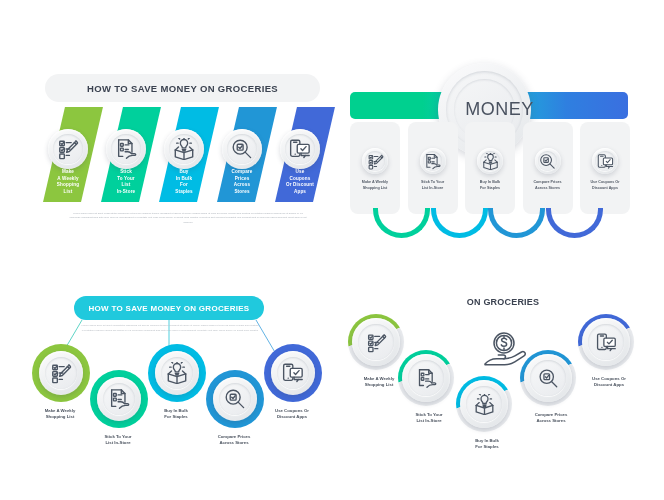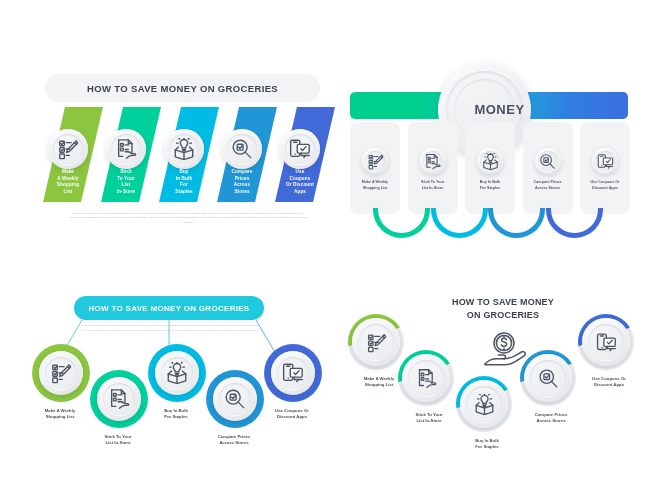--- a/index.html
+++ b/index.html
@@ -83,21 +83,21 @@
   .p2-coin::before {
     content:""; position:absolute; inset:9%; border-radius:50%;
     background: linear-gradient(150deg,#f6f7f8,#e8eaed);
     box-shadow: inset 0 1px 3px rgba(120,130,145,.28);
   }
   .p2-coin::after {
     content:""; position:absolute; inset:17%; border-radius:50%;
     box-shadow: inset 0 1px 2px rgba(130,140,155,.22);
   }
   .p2-coin span {
-    position:relative; z-index:3; font-size:13px; font-weight:bold;
+    position:relative; z-index:3; font-size:18px; font-weight:normal;
     color:#4a5260; letter-spacing:.5px;padding-left:30px;
   }
   .p2-cards { position:absolute; left:5px; top:62px; width:280px; height:92px; }
   .p2-card {
     position:absolute; top:0; width:50px; height:92px;
     background:#f2f3f4; border-radius:8px;
   }
   .p2-med { position:absolute; left:12px; top:26px; width:26px; height:26px; }
   .p2-lbl {
     position:absolute; left:1px; top:58px; width:48px; text-align:center;
@@ -458,21 +458,20 @@
               </span>
            </div>
          </div>
        </div>
        <div class="p3-lbl" style="left:243px;top:116px">Use Coupons Or<br>Discount Apps</div>
       </div>
   </div>
 
   <div class="panel" id="p4">
     <div class="p4-title">
-      <div>HOW TO SAVE MONEY</div>
       <div>ON GROCERIES</div>
     </div>
     <div class="p4-hand">
       <svg viewBox="0 0 52 36" width="52" height="36">
         <circle cx="26" cy="13" r="10" class="ico"></circle>
         <circle cx="26" cy="13" r="7.6" class="ico"></circle>
         <path d="M28.6 9.6c-.5-.9-1.5-1.4-2.6-1.4-1.4 0-2.4.8-2.4 1.9 0 1.1.8 1.6 2.4 2 1.7.4 2.6 1 2.6 2.2 0 1.2-1.1 2-2.6 2-1.2 0-2.2-.5-2.7-1.5M26 6.6v1.6M26 17.9v1.6" class="ico"></path>
         <path d="M7 34c3-3.5 7-5.3 11.5-5.3h6.8c1.3 0 2.2-.7 2.2-1.8s-.9-1.8-2.2-1.8h-5" class="ico"></path>
         <path d="M25.3 28.7c4.5 0 8.2-.9 11.6-2.9l6.6-3.8c1.4-.8 2.9-.4 3.5.8.6 1.2.1 2.5-1.3 3.4l-8.9 5.6c-3.2 2-6.3 2.9-10.1 2.9H7" class="ico"></path>
       </svg>

